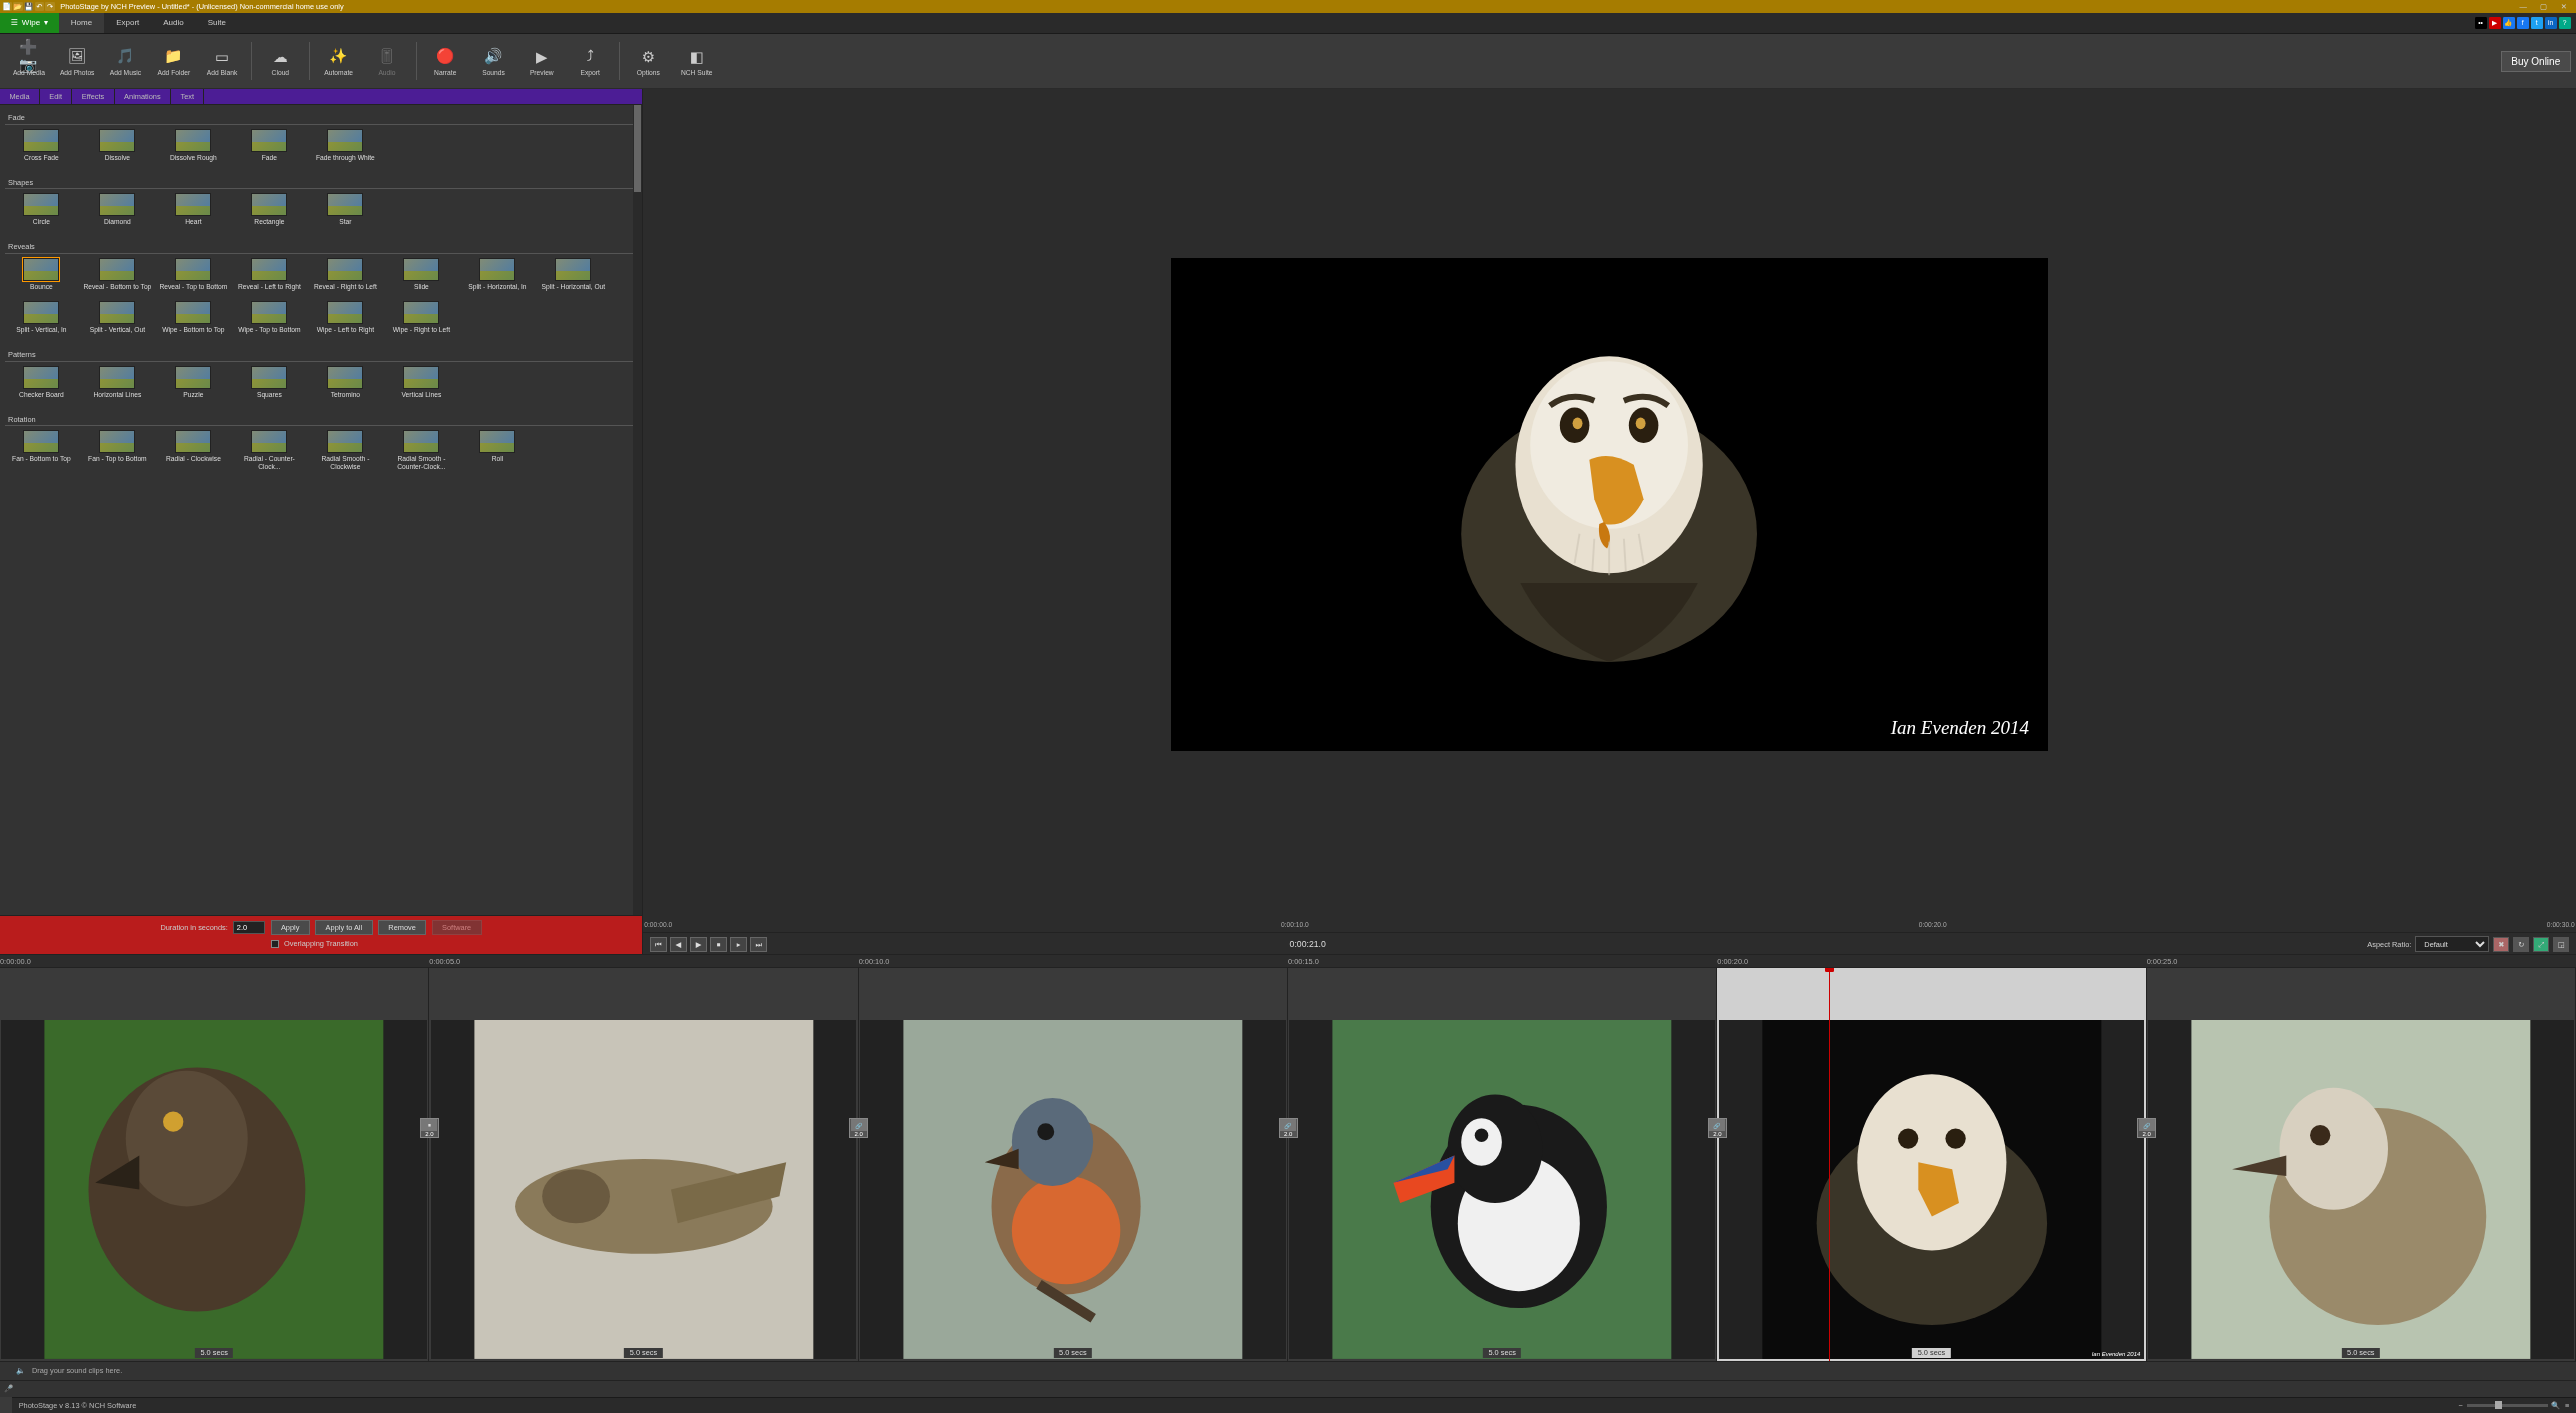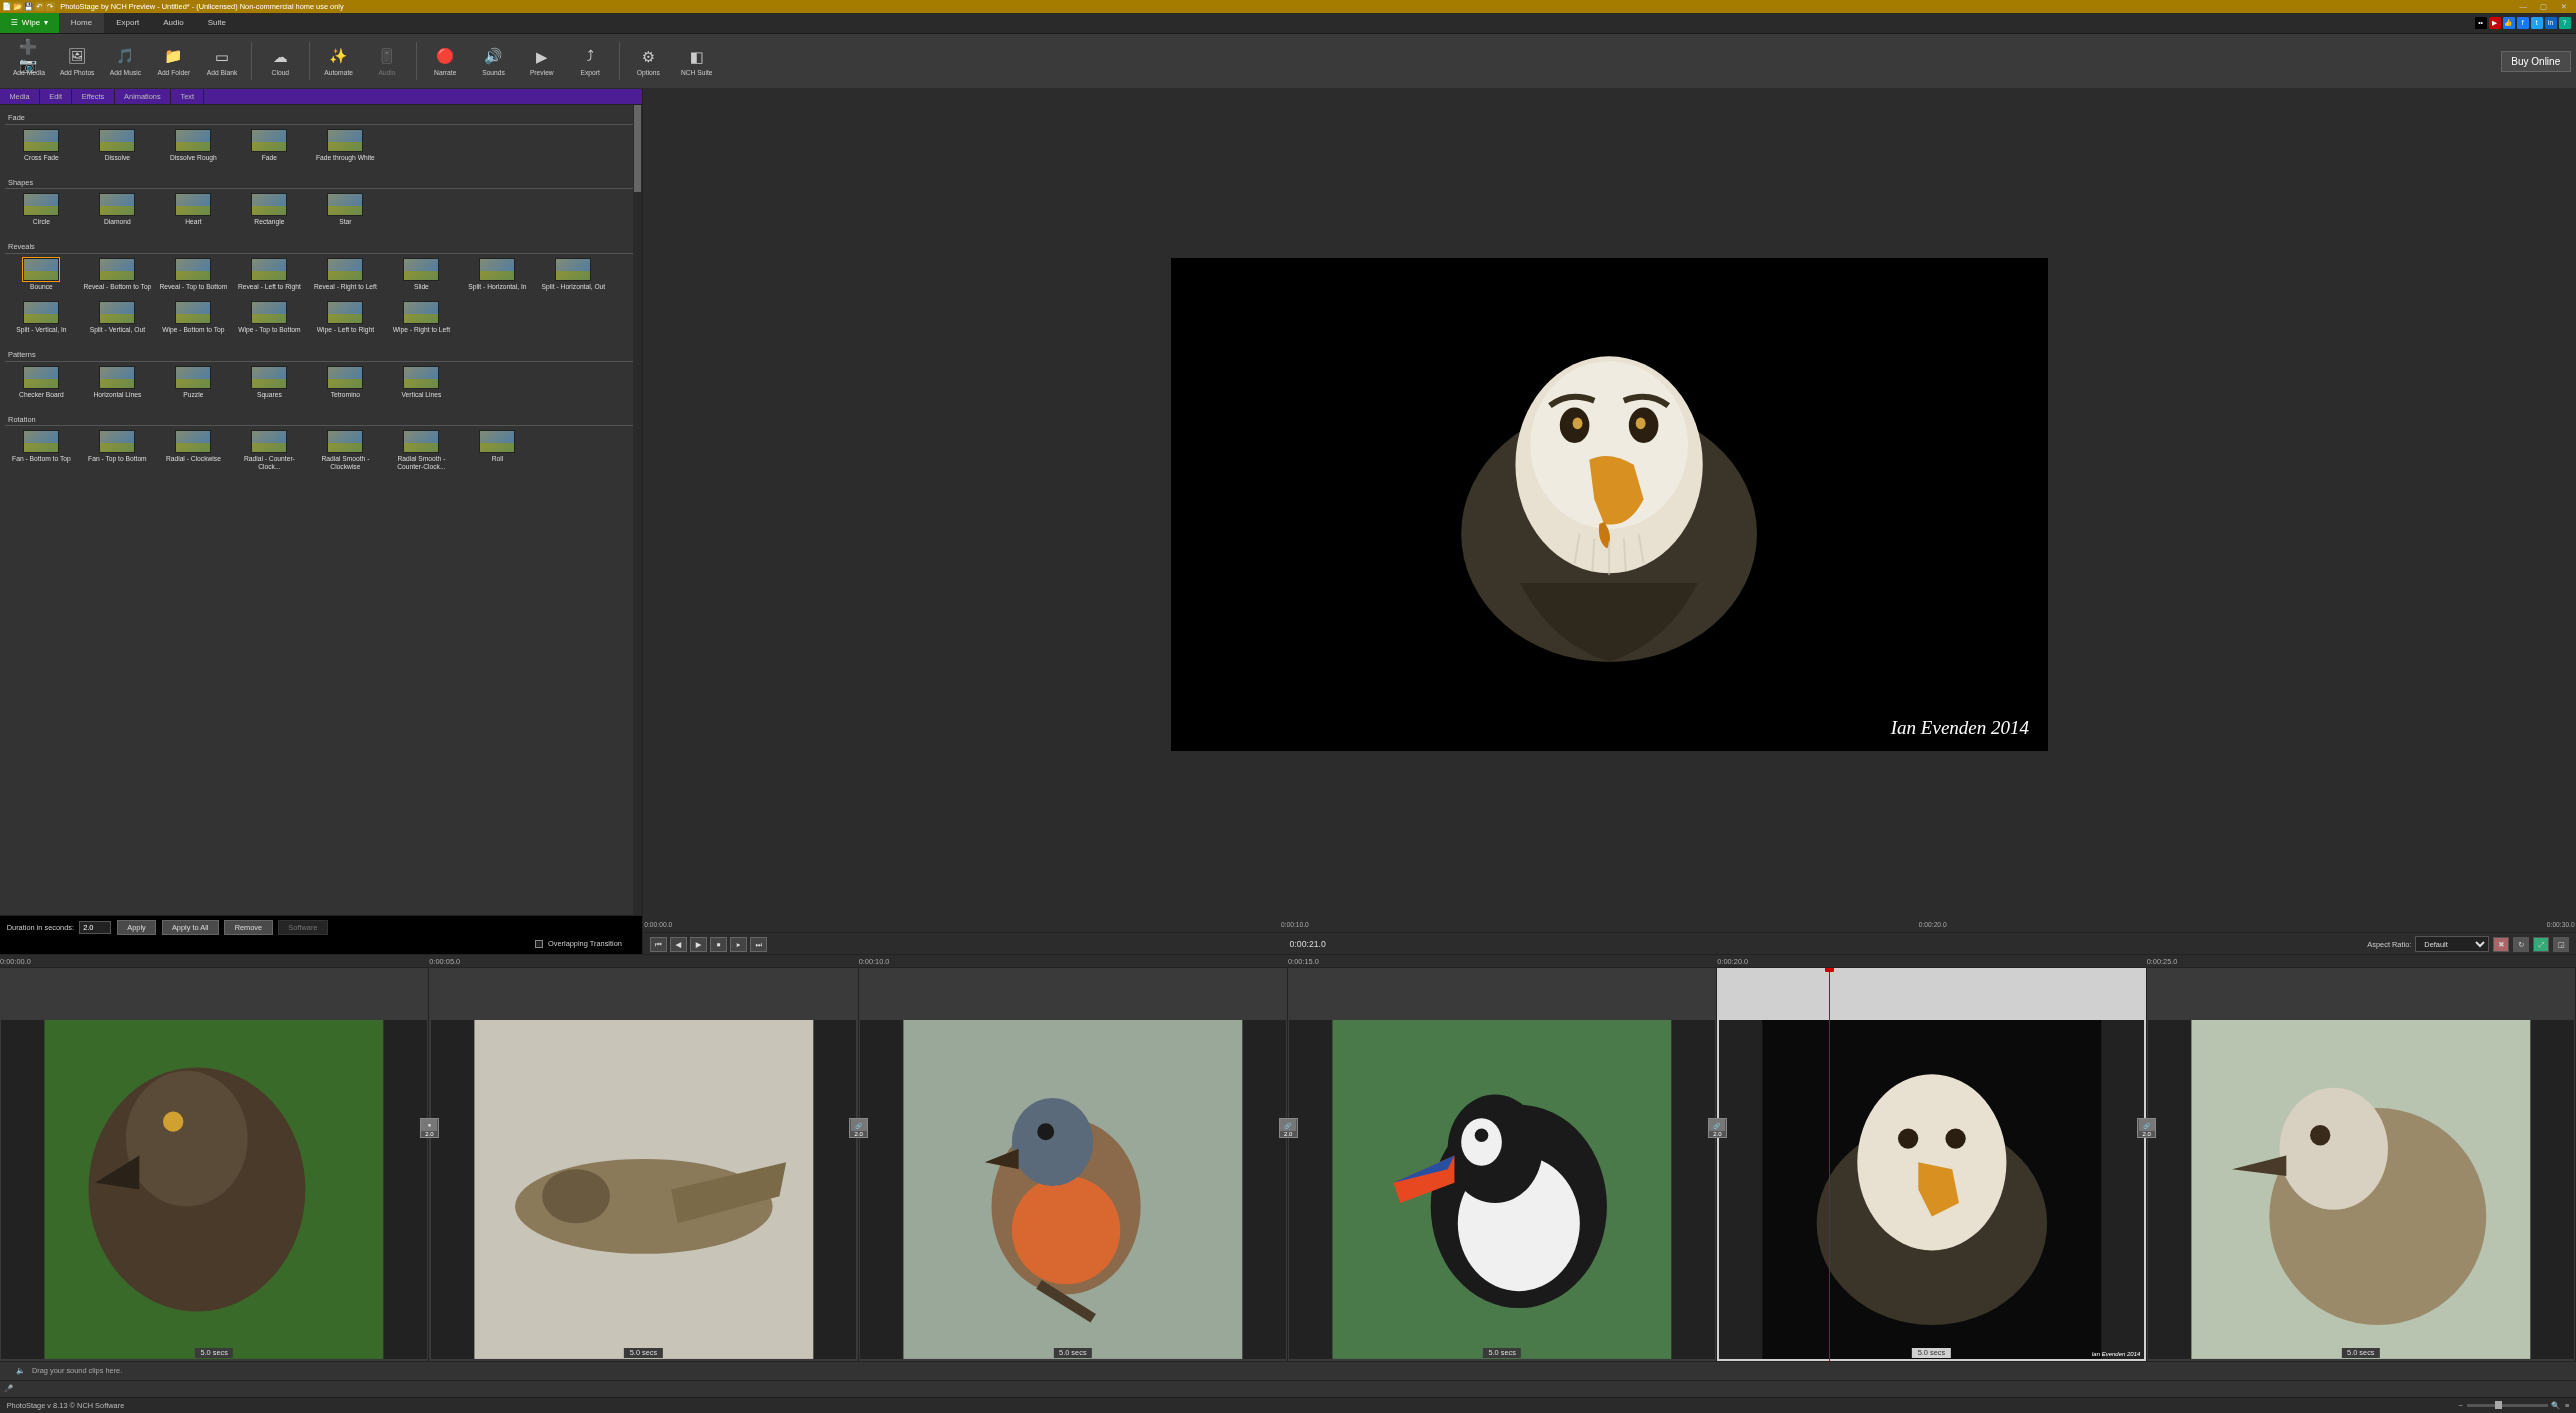--- a/index.html
+++ b/index.html
@@ -27,21 +27,21 @@
 .panel-tab { padding: 0 9.4px; display: flex; align-items: center; font-size: 7.4px; color: #bbb; cursor: pointer; border-right: 0.7px solid #222; }
 .panel-tab.active { background: #444; color: #fff; margin-top: 20px; }
 .transitions-list { flex: 1; overflow-y: auto; padding: 5.4px; background: #333; position: relative; }
 .tgroup-title { font-size: 7.4px; color: #ccc; padding: 2.7px 2.7px 1.3px 2.7px; border-bottom: 0.7px solid #555; margin-bottom: 4px; }
 .tgroup-items { display: flex; flex-wrap: wrap; gap: 4px 4px; margin-bottom: 6.7px; }
 .titem { width: 72px; display: flex; flex-direction: column; align-items: center; cursor: pointer; }
 .titem .thumb { width: 36px; height: 23px; background: linear-gradient(to bottom, #4a7aa8 0%, #4a7aa8 55%, #6a8a4a 55%, #6a8a4a 100%); border: 0.7px solid #222; position: relative; }
 .titem.selected .thumb { outline: 1.3px solid #f90; }
 .titem .thumb::after { content: ""; position: absolute; inset: 0; background: linear-gradient(135deg, rgba(255,180,0,0.3), transparent); }
 .titem .tlabel { font-size: 6.7px; color: #ddd; text-align: center; margin-top: 2px; line-height: 1.2; min-height: 14.8px; }
-.duration-bar { height: 40px; background: #000000; border-top: 0.7px solid #222; display: flex; flex-direction: column; padding: 4px 6.7px; gap: 4px; }
+.duration-bar { height: 40px; background: #b91c1c; border-top: 0.7px solid #222; display: flex; flex-direction: column; padding: 4px 6.7px; gap: 4px; align-items: center; }
 .duration-row { display: flex; align-items: center; gap: 5.4px; font-size: 7.4px; }
 .duration-row input { width: 32px; background: #222; border: 0.7px solid #555; color: #fff; padding: 1.3px 2.7px; font-size: 7.4px; }
 .dbtn { background: #4a4a4a; border: 0.7px solid #666; padding: 2px 9.4px; color: #ddd; font-size: 7.4px; cursor: pointer; }
 .dbtn.disabled { opacity: 0.5; }
 .right-panel { flex: 1; display: flex; flex-direction: column; background: #2c2c2c; }
 .preview-area { flex: 1; display: flex; align-items: center; justify-content: center; background: #2c2c2c; position: relative; }
 .preview-frame { width: 877px; height: 493px; background: #000; position: relative; overflow: hidden; display: flex; align-items: center; justify-content: center; }
 .preview-caption { position: absolute; bottom: 12px; right: 19px; color: #fff; font-style: italic; font-family: "Georgia", serif; font-size: 19px; }
 .eagle-svg { width: 60%; height: 80%; }
 .time-ruler-preview { height: 12px; background: #2c2c2c; position: relative; color: #aaa; font-size: 6.7px; }
@@ -541,21 +541,21 @@
     </div>
   <div class="sound-row">
     <span class="mic-icon">🔈</span>
     <span>Drag your sound clips here.</span>
   </div>
   <div class="narration-row">
     <span>🎤</span>
   </div>
 </div>
 
-<div class="status-bar" style="position:absolute;left:0;right:0;bottom:0;">
+<div class="status-bar" style="position:absolute;left:12px;right:0;bottom:0;">
   <span>PhotoStage v 8.13  © NCH Software</span>
   <div class="zoom">
     <span>−</span>
     <div class="zoom-slider"></div>
     <span>🔍</span>
     <span>≡</span>
   </div>
 </div>
 
 

